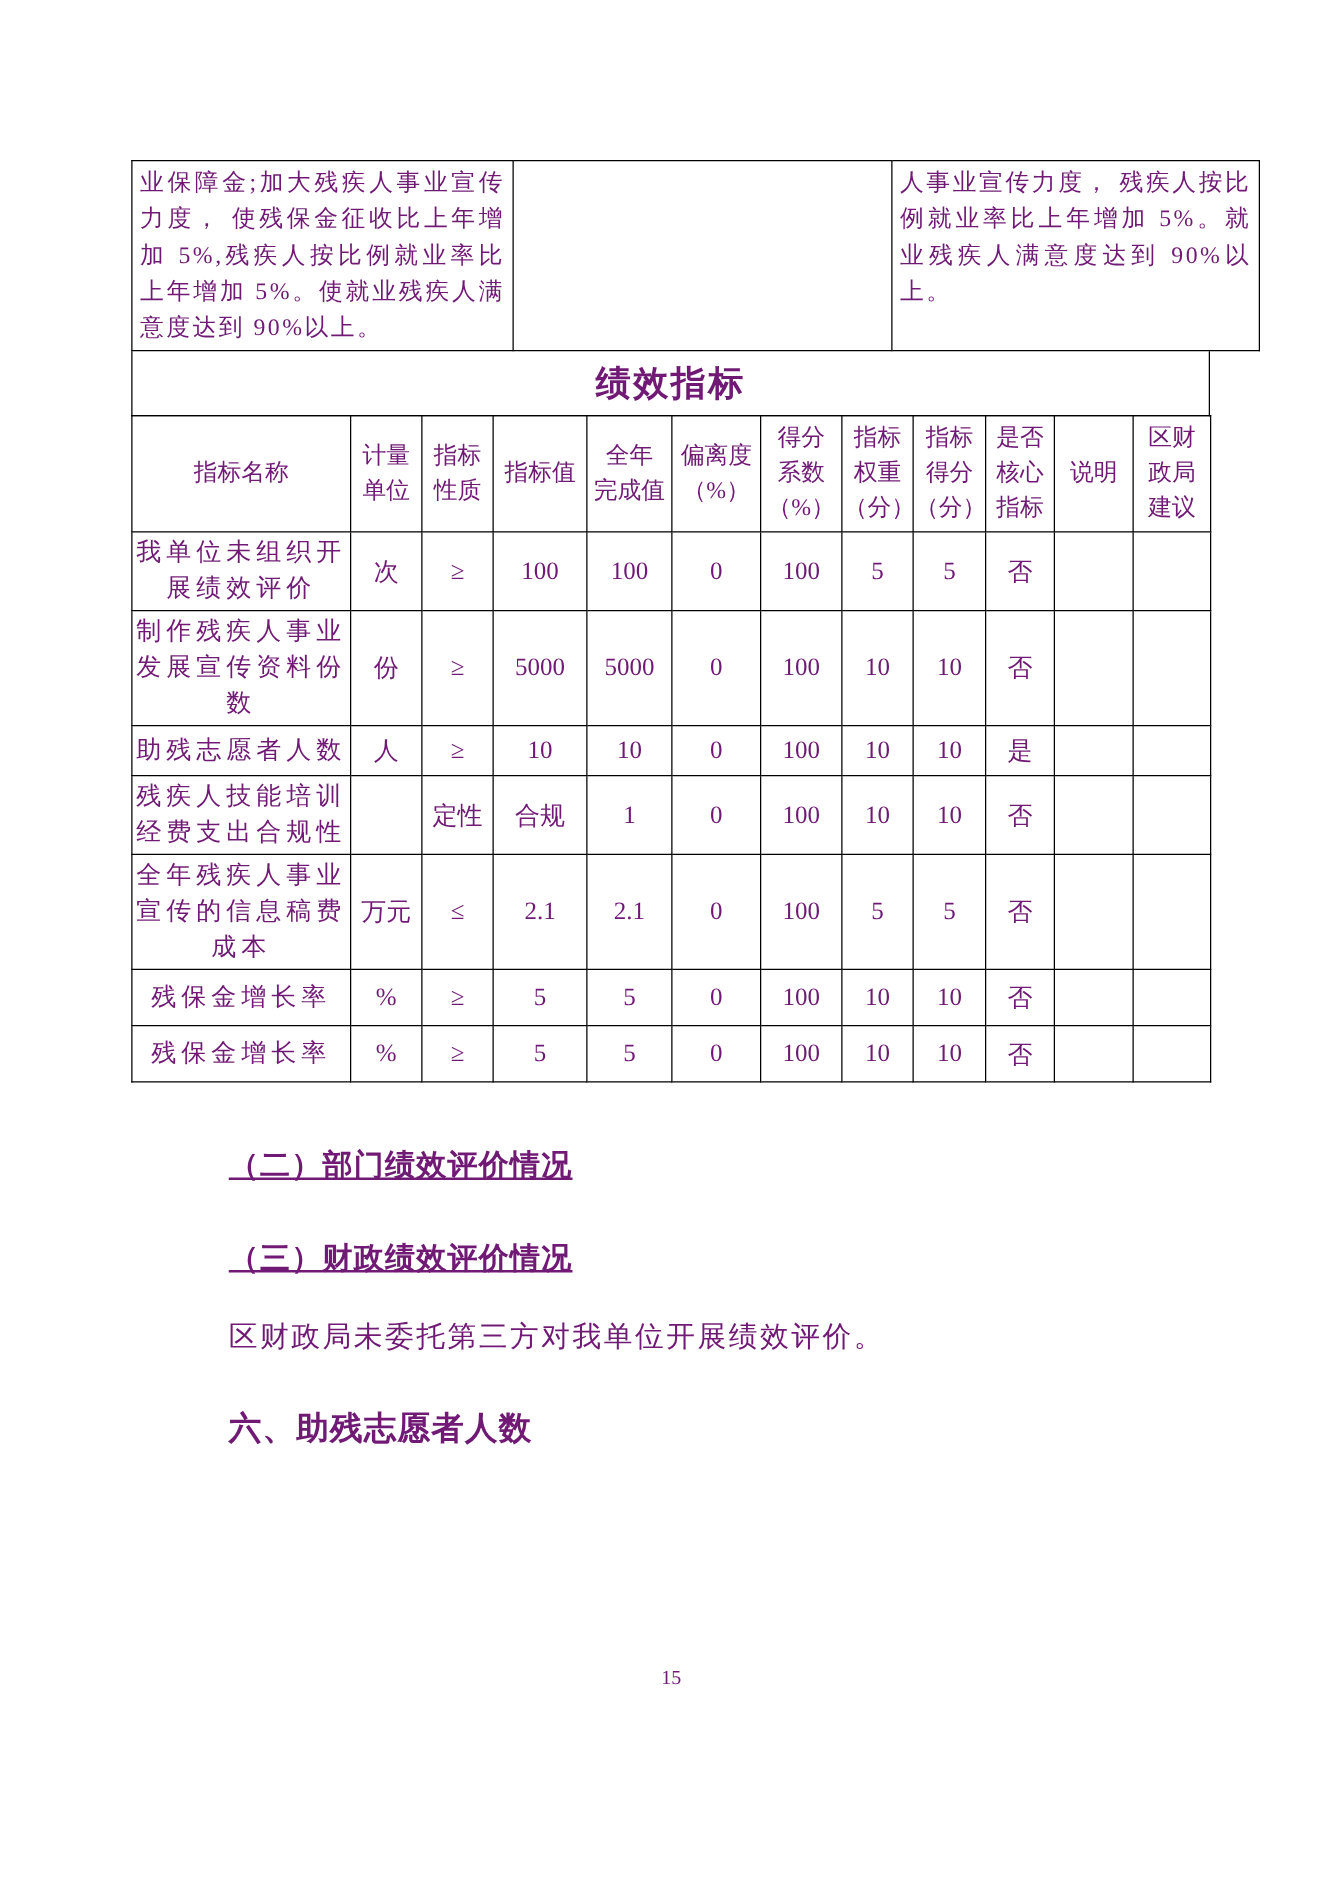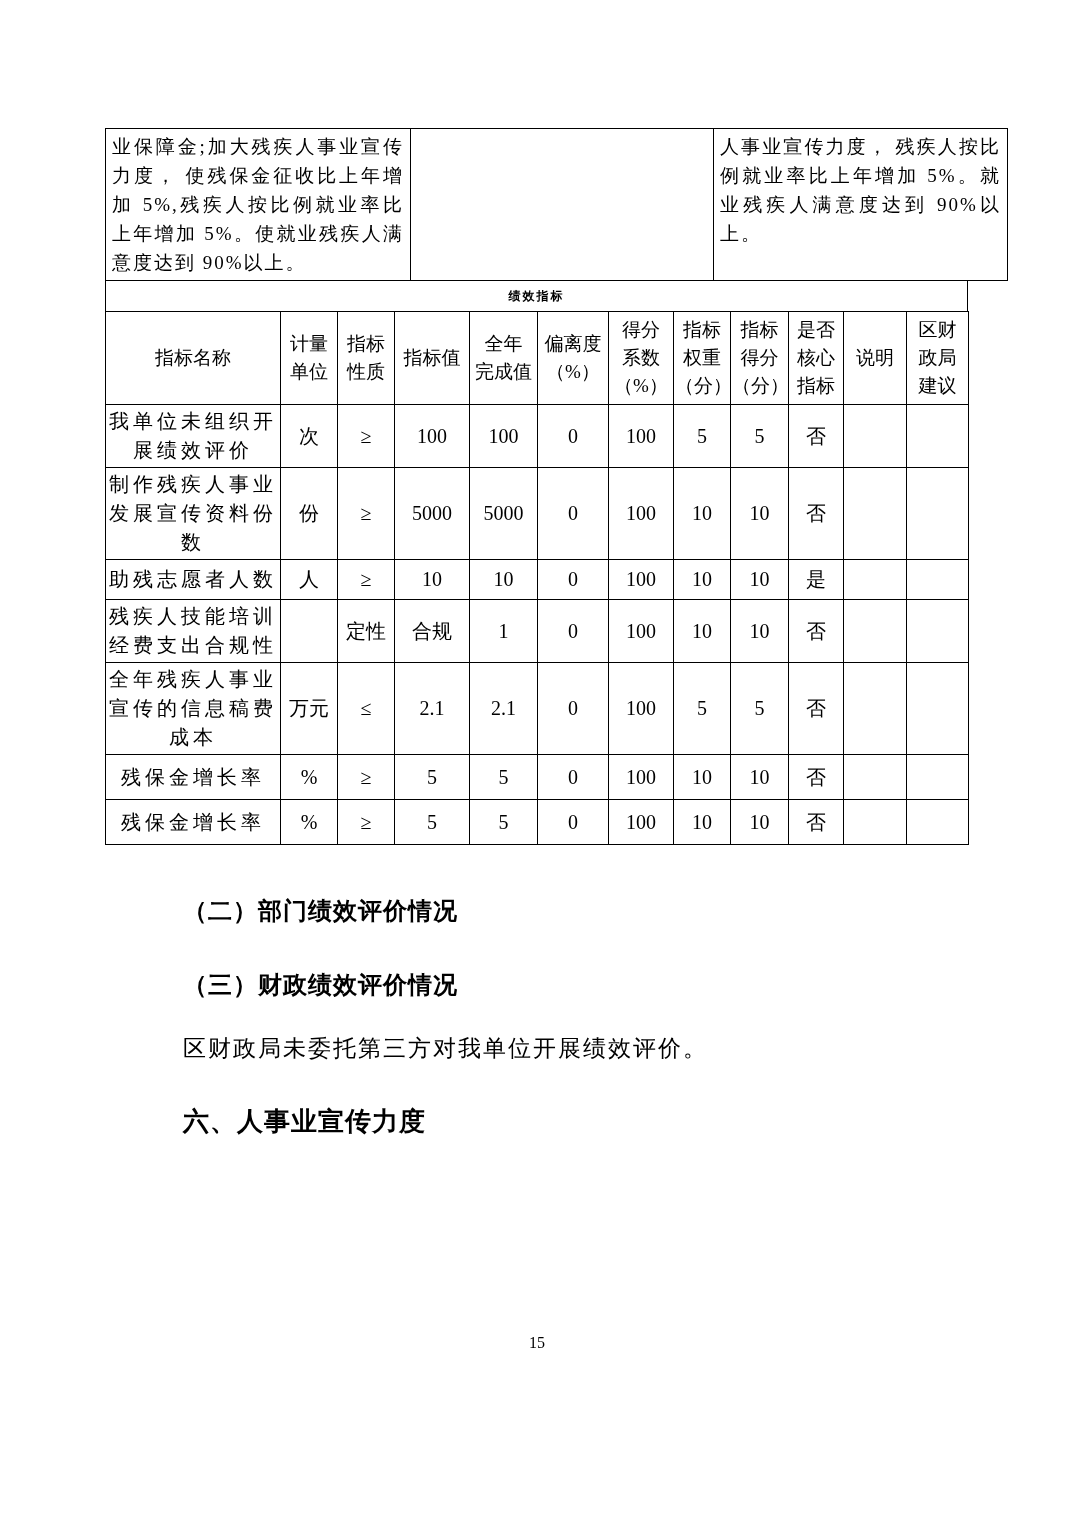--- a/index.html
+++ b/index.html
@@ -1,20 +1,20 @@
 <!DOCTYPE html>
 <html><head>
 <meta charset="utf-8">
 <style>
   html,body { margin:0; padding:0; background:#ffffff; }
   .page {
     position:relative;
     width:1074px; height:1520px;
     background:#ffffff;
-    color:#000000;
+    color:#701a75;
     font-family:"Liberation Serif","DejaVu Serif",serif;
     overflow:hidden;
   }
   .content { position:absolute; left:105px; top:128px; width:863px; }
 
   
   .top-table { display:table; width:863px; table-layout:fixed; border-collapse:collapse; }
   .top-row { display:table-row; }
   .top-cell {
     display:table-cell;
@@ -30,21 +30,21 @@
   .tc-left   { width:292px; }
   .tc-middle { width:290px; }
   .tc-right  { width:281px; }
 
   
   .title-row {
     border:1px solid #000;
     border-top:none;
     text-align:center;
     font-weight:bold;
-    font-size:12px;
+    font-size:28px;
     letter-spacing:2px;
     padding:7px 0 6px 0;
   }
 
   
   table.main {
     border-collapse:collapse;
     table-layout:fixed;
     width:863px;
     margin-top:-1px;
@@ -75,20 +75,21 @@
     padding:2px 5px;
   }
 
   
   .sections { margin:50px 0 0 78px; }
   .sec-h2 {
     font-size:24px;
     font-weight:bold;
     letter-spacing:1px;
     margin:42px 0 0 0;
+    text-decoration:underline;
   }
   .sec-h2:first-child { margin-top:0; }
   .sec-p {
     font-size:23px;
     letter-spacing:2px;
     margin:32px 0 0 0;
   }
   .sec-h1 {
     font-family:"Liberation Sans","DejaVu Sans",sans-serif;
     font-size:26px;
@@ -262,18 +263,18 @@
         <td></td>
         <td></td>
       </tr>
     </tbody>
       </table>
 
     <div class="sections">
       <div class="sec-h2">（二）部门绩效评价情况</div>
       <div class="sec-h2">（三）财政绩效评价情况</div>
       <div class="sec-p">区财政局未委托第三方对我单位开展绩效评价。</div>
-      <div class="sec-h1">六、人事业宣传力度</div>
+      <div class="sec-h1">六、助残志愿者人数</div>
     </div>
   </div>
 
   <div class="page-num">15</div>
 </div>
 
 </body></html>

